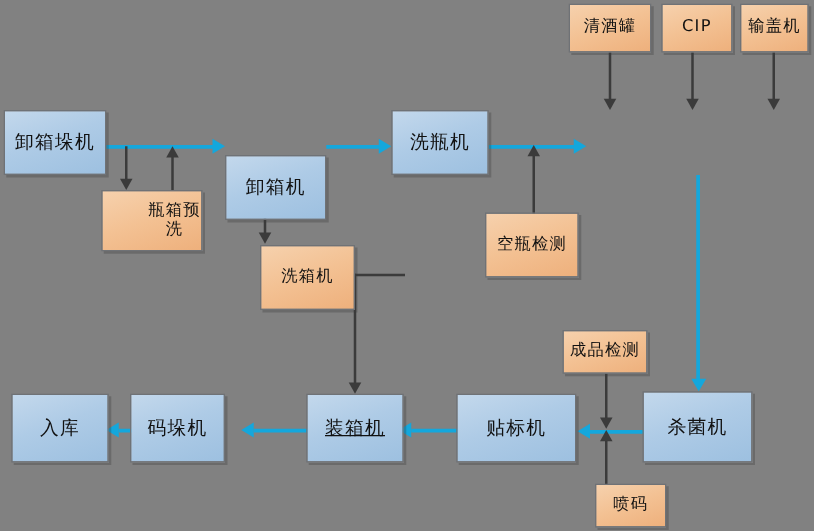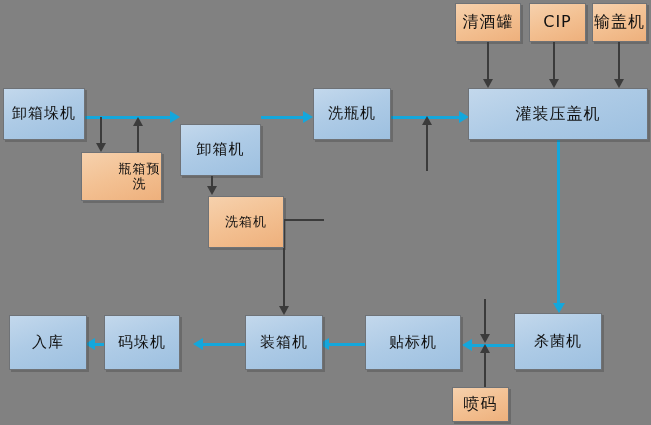--- a/index.html
+++ b/index.html
@@ -34,21 +34,21 @@
     box-shadow: 2px 2px 0 rgba(60,60,60,0.32);
   }
   .node.orange {
     background: linear-gradient(160deg, #f6d1ad 0%, #f3c193 48%, #eeb07c 100%);
     border: 1px solid #6f7276;
     box-shadow: 2px 2px 0 rgba(60,60,60,0.32);
   }
   .node.big { font-size: 16px; }
   .node.med { font-size: 15px; }
   .node.small { font-size: 13px; }
-  .node.tiny { font-size: 16px; }
+  .node.tiny { font-size: 13px; }
 
   
   .conn {
     position: absolute;
     z-index: 2;
   }
   .cyan-h, .cyan-v { background: #14a7dc; }
   .cyan-h { height: 3px; }
   .cyan-v { width: 3px; }
   .blk-h, .blk-v { background: #3b3b3b; }
@@ -136,51 +136,54 @@
   </div>
 
   <div class="node orange small" style="left:208px; top:196px; width:76px; height:52px;justify-content:center;">
     <span class="lbl">洗箱机</span>
   </div>
 
   <div class="node blue med" style="left:313px; top:88px; width:78px; height:52px;">
     <span class="lbl">洗瓶机</span>
   </div>
 
+  <div class="node orange small" style="left:388px; top:170px; width:75px; height:52px;">
+    <span class="lbl">空瓶检测</span>
+  </div>
 
   <div class="node orange tiny" style="left:455px; top:3px; width:66px; height:39px;">
     <span class="lbl">清酒罐</span>
   </div>
 
   <div class="node orange tiny" style="left:529px; top:3px; width:57px; height:39px;">
     <span class="lbl">CIP</span>
   </div>
 
   <div class="node orange tiny" style="left:592px; top:3px; width:55px; height:39px;">
     <span class="lbl">输盖机</span>
   </div>
 
-  <div class="node blue big" style="left:468px; top:88px; width:180px; height:52px;">
-    <span class="lbl">灌装压盖机</span>
-  </div>
 
   <div class="node blue med" style="left:514px; top:313px; width:88px; height:57px;">
     <span class="lbl">杀菌机</span>
   </div>
 
+  <div class="node orange tiny" style="left:450px; top:264px; width:68px; height:35px;">
+    <span class="lbl">成品检测</span>
+  </div>
 
-  <div class="node orange tiny" style="left:452px; top:387px; width:57px; height:35px;">
+  <div class="node orange tiny" style="left:476px; top:387px; width:57px; height:35px;">
     <span class="lbl">喷码</span>
   </div>
 
   <div class="node blue med" style="left:365px; top:315px; width:96px; height:55px;">
     <span class="lbl">贴标机</span>
   </div>
 
-  <div class="node blue med" style="left:245px; top:315px; width:78px; height:55px;">
+  <div class="node blue med" style="left:245px; top:315px; width:78px; height:55px;text-decoration:underline;">
     <span class="lbl">装箱机</span>
   </div>
 
   <div class="node blue med" style="left:104px; top:315px; width:76px; height:55px;">
     <span class="lbl">码垛机</span>
   </div>
 
   <div class="node blue med" style="left:9px; top:315px; width:78px; height:55px;">
     <span class="lbl">入库</span>
   </div>

